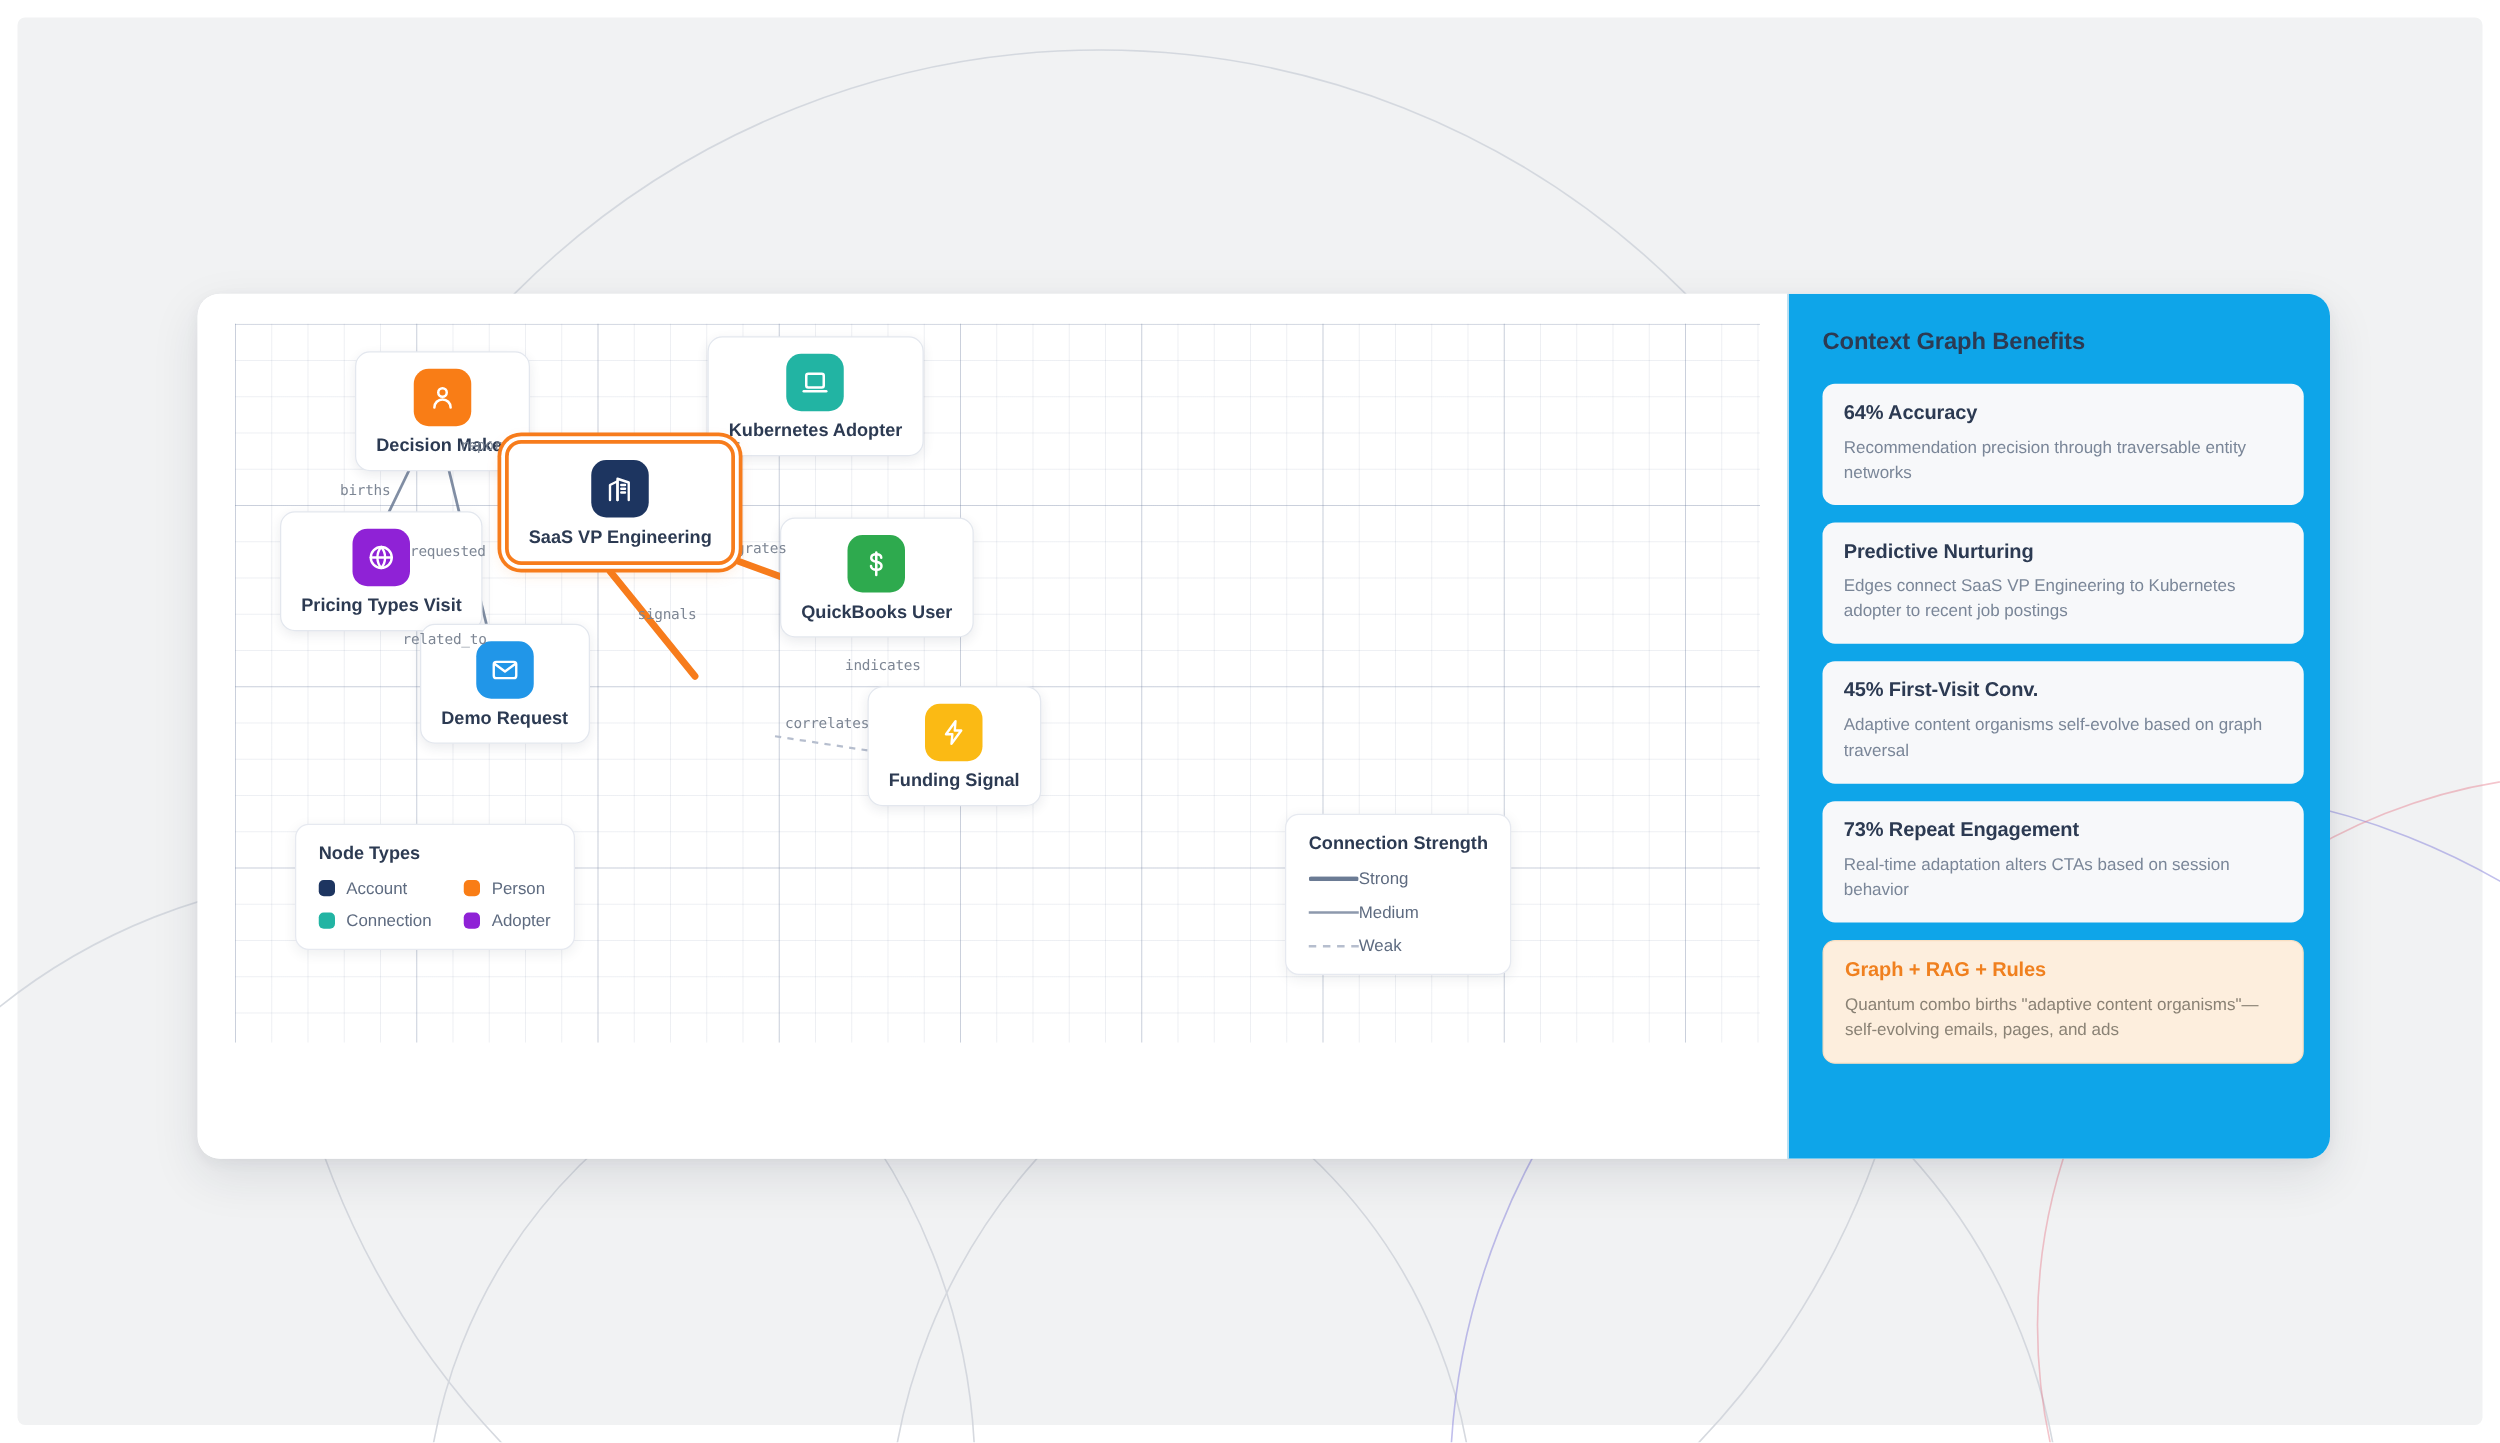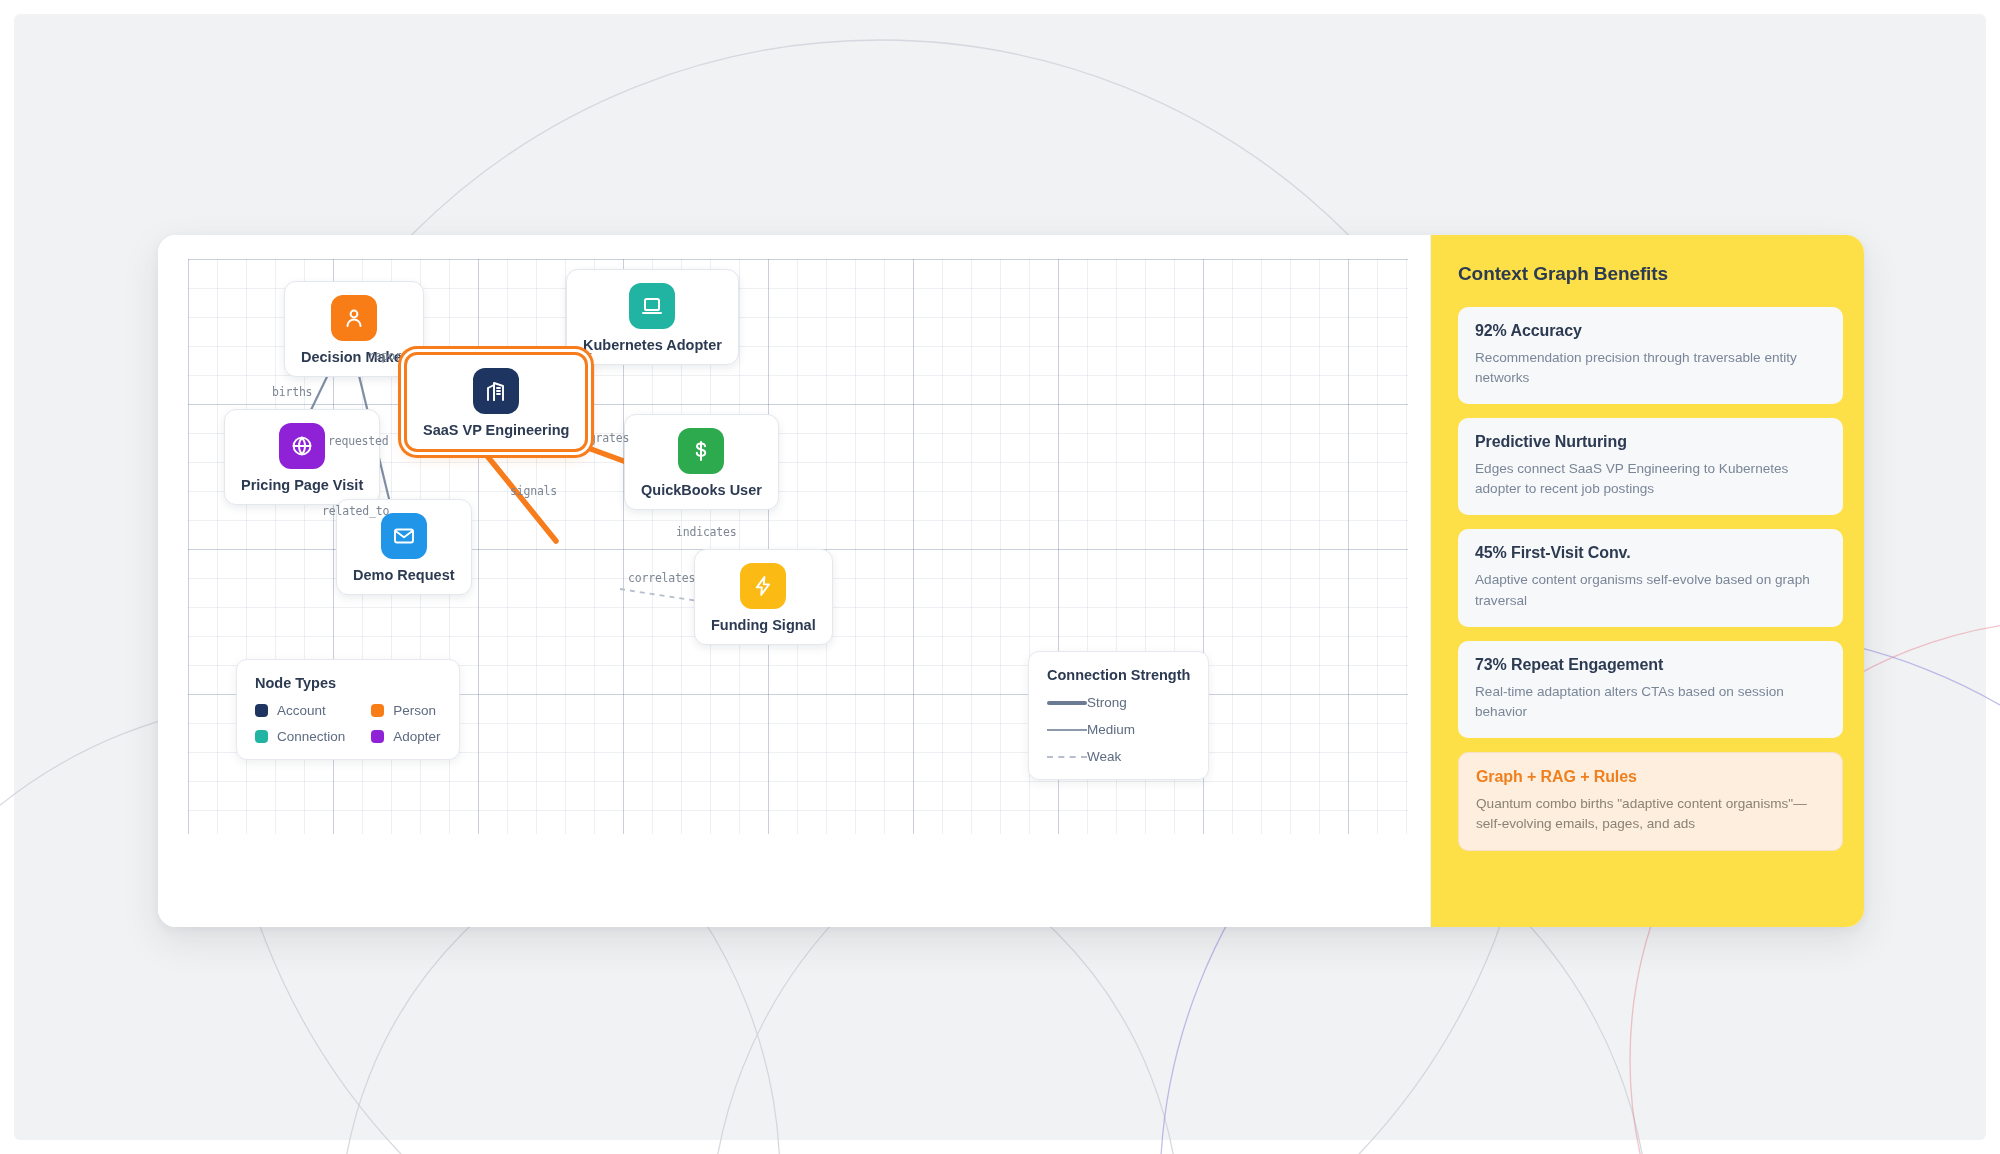--- a/index.html
+++ b/index.html
@@ -190,21 +190,21 @@
   .line-samp { width: 40px; height: 0; flex: 0 0 auto; }
   .line-strong { border-top: 4px solid #6b7b94; border-radius: 2px; }
   .line-medium { border-top: 2px solid #8d99ad; }
   .line-weak   { border-top: 2px dashed #b6bece; }
 
   
   .side-pane {
     position: relative;
     width: 434px;
     height: 100%;
-    background: #fde047;
+    background: #0ea5e9;
     border-left: 1px solid #eef0f4;
     padding: 28px 21px 20px 27px;
     overflow: hidden;
   }
 
   .side-title {
     font-size: 19px;
     font-weight: 700;
     color: #2c3a52;
     margin-bottom: 22px;
@@ -330,21 +330,21 @@
         </div>
 
         <div class="gnode" style="left:36px; top:150px;">
           <span class="chip" style="background:#8f22d6;">
             <svg viewBox="0 0 24 24" fill="none" stroke="#ffffff" stroke-width="1.9" stroke-linecap="round" stroke-linejoin="round">
               <circle cx="12" cy="12" r="8.4"></circle>
                 <path d="M3.6 12h16.8"></path>
               <path d="M12 3.6a13 13 0 0 1 0 16.8a13 13 0 0 1 0-16.8"></path>
             </svg>
           </span>
-          <span class="nlabel">Pricing Page Visit</span>
+          <span class="nlabel">Pricing Types Visit</span>
         </div>
 
         <div class="gnode" style="left:436px; top:155px;">
           <span class="chip" style="background:#2eaa4e;">
             <svg viewBox="0 0 24 24" fill="none" stroke="#ffffff" stroke-width="2" stroke-linecap="round" stroke-linejoin="round">
               <path d="M12 3v18"></path>
               <path d="M16 7.2c0-1.8-1.8-2.8-4-2.8s-4 1-4 2.9 1.7 2.6 4 3.1 4.2 1.2 4.2 3.3-2 3.1-4.2 3.1-4.2-1.1-4.2-3"></path>
             </svg>
           </span>
           <span class="nlabel">QuickBooks User</span>
@@ -410,21 +410,21 @@
           </div>
         </div>
 
       </div>
     </div>
 
     <div class="side-pane">
       <div class="side-title">Context Graph Benefits</div>
 
       <div class="benefit">
-        <div class="benefit-title">92% Accuracy</div>
+        <div class="benefit-title">64% Accuracy</div>
         <div class="benefit-desc">Recommendation precision through traversable entity networks</div>
       </div>
 
       <div class="benefit">
         <div class="benefit-title">Predictive Nurturing</div>
         <div class="benefit-desc">Edges connect SaaS VP Engineering to Kubernetes adopter to recent job postings</div>
       </div>
 
       <div class="benefit">
         <div class="benefit-title">45% First-Visit Conv.</div>

